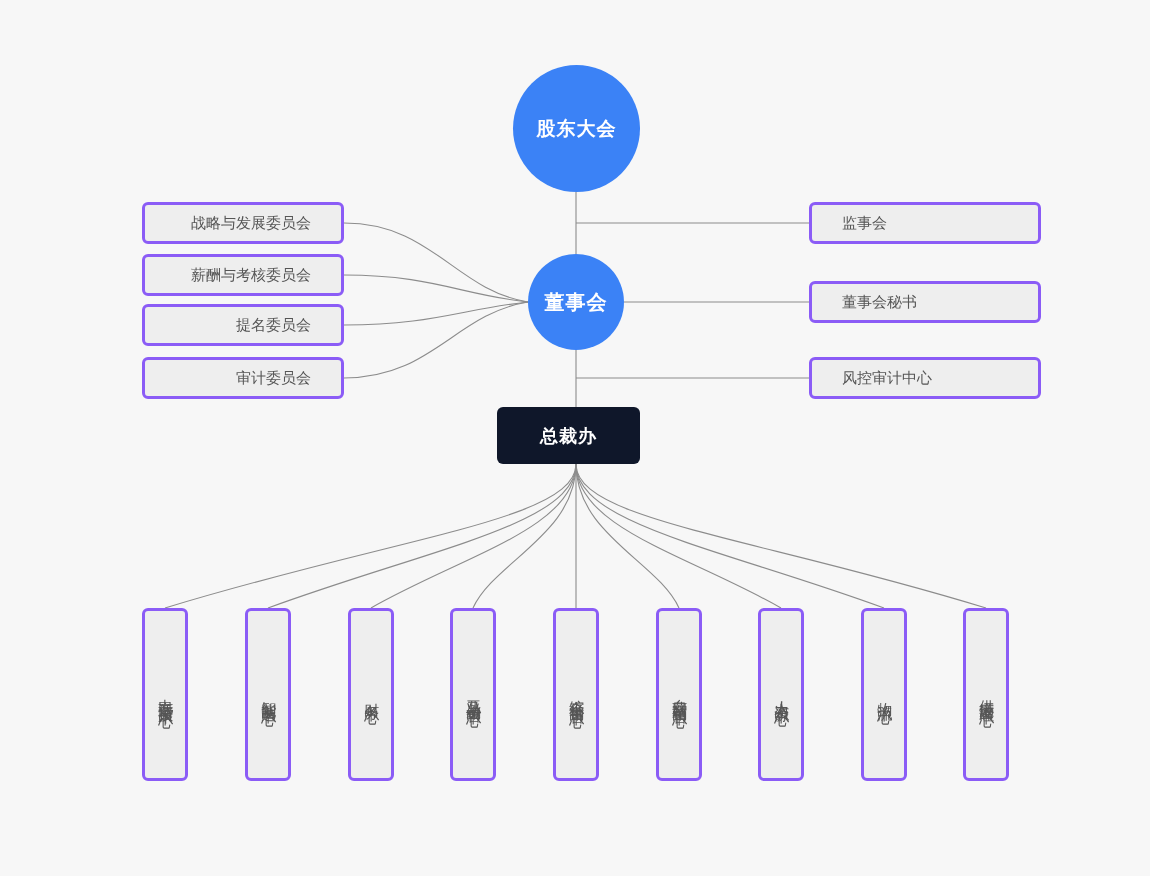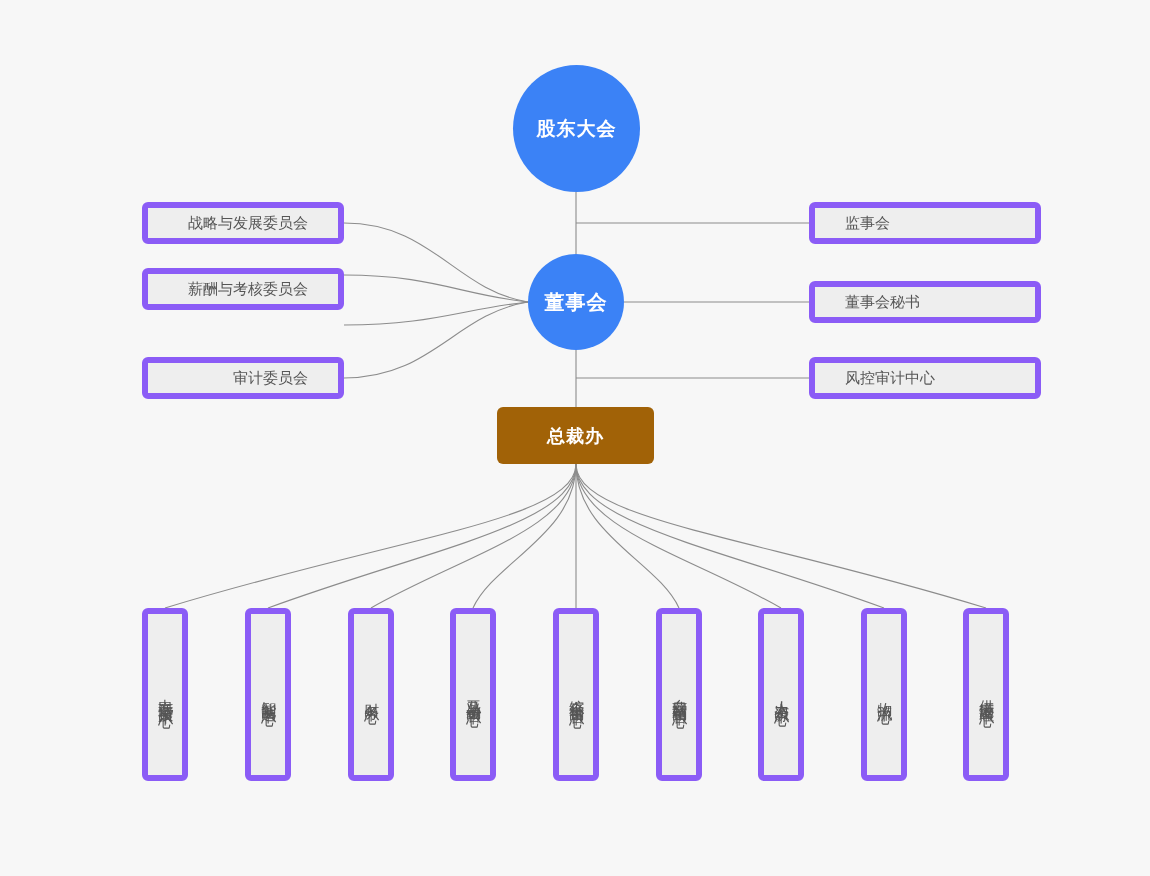--- a/index.html
+++ b/index.html
@@ -50,58 +50,58 @@
   #node-board {
     left: 528px; top: 254px;
     width: 96px; height: 96px;
     font-size: 20px;
   }
 
   
   #node-president {
     position: absolute;
     left: 497px; top: 407px;
-    width: 157px; height: 57px;
-    background: #a16207;
+    width: 143px; height: 57px;
+    background: #0f172a;
     border-radius: 6px;
     color: #ffffff;
     font-size: 18px;
     font-weight: bold;
     letter-spacing: 1px;
     display: flex;
     align-items: center;
     justify-content: center;
     box-sizing: border-box;
     z-index: 3;
   }
 
   
   .light-box {
     position: absolute;
     background: #eeeeee;
-    border: 6px solid #8b5cf6;
+    border: 3px solid #8b5cf6;
     border-radius: 6px;
     box-sizing: border-box;
     color: #555555;
     font-size: 15px;
     z-index: 2;
   }
 
   
   .committee-box {
     left: 142px;
     width: 202px;
     height: 42px;
     display: flex;
     align-items: center;
     justify-content: flex-end;
     padding-right: 30px;
   }
   #box-strategy   { top: 202px; }
-  #box-compensation { top: 268px; }
+  #box-compensation { top: 254px; }
   #box-nomination { top: 304px; }
   #box-audit-committee { top: 357px; }
 
   
   .right-box {
     left: 809px;
     width: 232px;
     height: 42px;
     display: flex;
     align-items: center;
@@ -176,20 +176,23 @@
   <div id="node-president">
     <span>总裁办</span>
   </div>
 
   <div class="light-box committee-box" id="box-strategy">
     <span>战略与发展委员会</span>
   </div>
   <div class="light-box committee-box" id="box-compensation">
     <span>薪酬与考核委员会</span>
   </div>
+  <div class="light-box committee-box" id="box-nomination">
+    <span>提名委员会</span>
+  </div>
   <div class="light-box committee-box" id="box-audit-committee">
     <span>审计委员会</span>
   </div>
 
   <div class="light-box right-box" id="box-supervisory">
     <span>监事会</span>
   </div>
   <div class="light-box right-box" id="box-secretary">
     <span>董事会秘书</span>
   </div>

